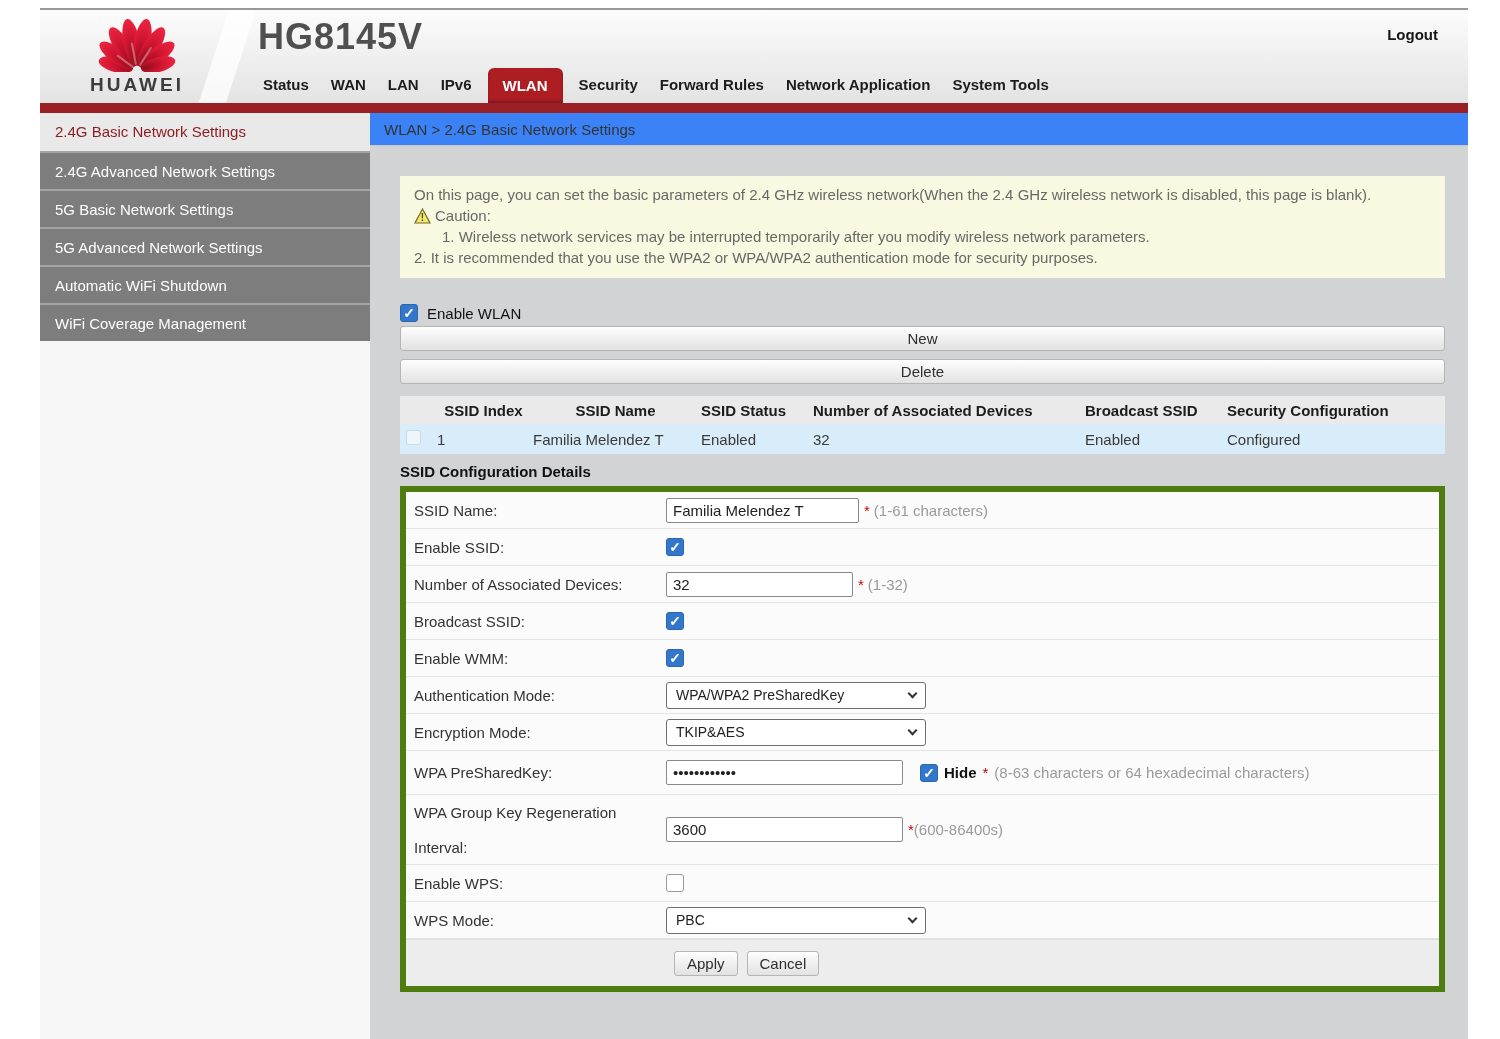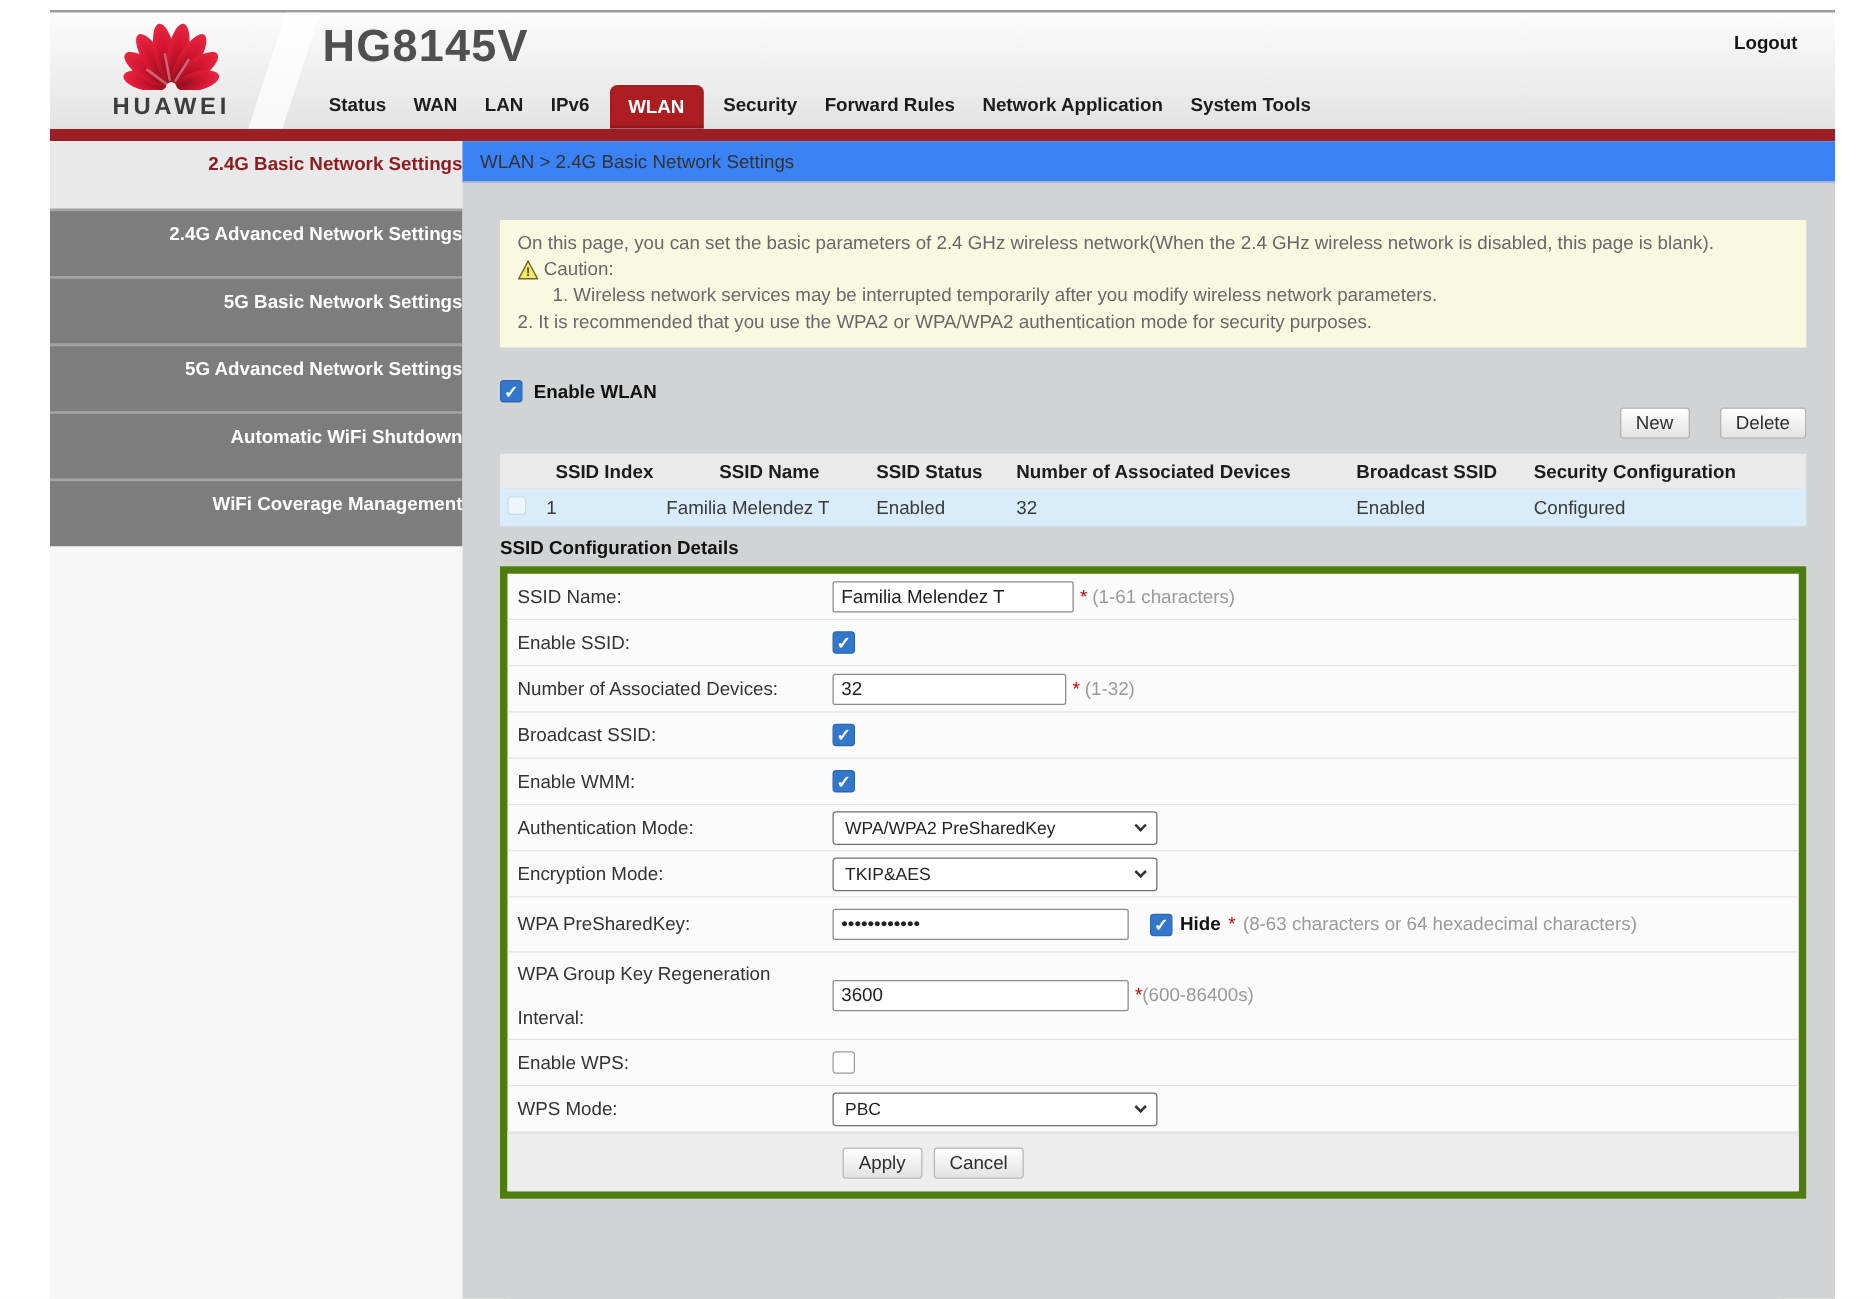--- a/index.html
+++ b/index.html
@@ -14,40 +14,40 @@
   .model { position:absolute; left:218px; top:6px; font-size:36px; font-weight:bold; color:#4f4f4f; letter-spacing:1px; }
   .logout { position:absolute; right:30px; top:16px; font-size:15px; font-weight:bold; color:#161616; cursor:pointer; }
   .nav { position:absolute; left:212px; bottom:0; display:flex; align-items:center; }
   .tab { font-size:15px; font-weight:bold; color:#1c1c1c; padding:7px 11px 9px; cursor:pointer; white-space:nowrap; }
   .tab.active { background:#ad1e23; color:#ffffff; border-radius:6px 6px 0 0; padding:9px 15px 9px; margin:0 5px; box-shadow:inset 0 -2px 3px rgba(0,0,0,.25); }
   .redbar { height:10px; background:#9b2025; }
 
   
   .main { flex:1; display:flex; min-height:0; }
   .sidebar { width:330px; background:#f7f7f7; }
-  .side-item { height:54px; line-height:38px; padding-left:15px; font-size:15px; font-weight:bold; color:#ffffff; background:#7d7d7d; border-top:2px solid #a3a3a3; cursor:pointer; white-space:nowrap;text-align:right; }
+  .side-item { height:38px; line-height:38px; padding-left:15px; font-size:15px; font-weight:normal; color:#ffffff; background:#7d7d7d; border-top:2px solid #a3a3a3; cursor:pointer; white-space:nowrap; }
   .side-item.active { background:#e9e9e9; color:#8e1b1f; border-top:none; }
 
   .content { flex:1; background:#d2d3d4; display:flex; flex-direction:column; }
   .breadcrumb { height:33px; line-height:33px; background:#3b82f6; border-bottom:1px solid #c9c9c9; padding-left:14px; font-size:15px; color:#333; }
   .inner { padding:30px 23px 0 30px; }
 
   .notice { background:#f9f9e2; padding:8px 14px 10px; font-size:15px; line-height:21px; color:#686868; }
   .notice .indent { padding-left:28px; }
   .caution-row { display:flex; align-items:center; gap:4px; }
 
   .enable-row { margin-top:26px; display:flex; align-items:center; gap:9px; }
-  .enable-row .lbl { font-size:15px; font-weight:bold; color:#111; }
+  .enable-row .lbl { font-size:15px; font-weight:normal; color:#111; }
 
   .cb { width:18px; height:18px; border:1px solid #9a9a9a; border-radius:3px; background:#fff; display:inline-flex; align-items:center; justify-content:center; flex:none; cursor:pointer; }
   .cb.checked { background:#3377cc; border-color:#2c66ad; }
   .cb.checked::after { content:"✓"; color:#fff; font-size:14px; font-weight:bold; line-height:1; }
   .cb.small { width:15px; height:15px; background:#eef6fc; border-color:#c7dcea; }
 
-  .actions { display:flex; justify-content:flex-end; gap:24px; margin-top:4px; }
+  .actions { display:flex; justify-content:flex-end; gap:8px; margin-top:4px;flex-direction:column; }
   .btn { font-size:15px; color:#2e2e2e; background:linear-gradient(#fefefe,#e2e2e2); border:1px solid #b5b5b5; border-radius:3px; padding:3px 12px; cursor:pointer; font-family:"Liberation Sans",sans-serif; }
   .btn.disabled { color:#b9b9b9; background:#ececec; border-color:#d6d6d6; cursor:default; padding:5px 18px; }
 
   
   .ssid-table { margin-top:12px; }
   .trow { display:grid; grid-template-columns:34px 96px 168px 112px 272px 142px auto; align-items:center; }
   .thead { background:#eaeaea; height:28px; font-size:15px; font-weight:bold; color:#1c1c1c; }
   .thead .c-index, .thead .c-name { text-align:center; }
   .tdata { background:#d9ecf9; height:30px; font-size:15px; color:#3a3a3a; }
   .trow > div { padding-left:3px; white-space:nowrap; overflow:hidden; }

